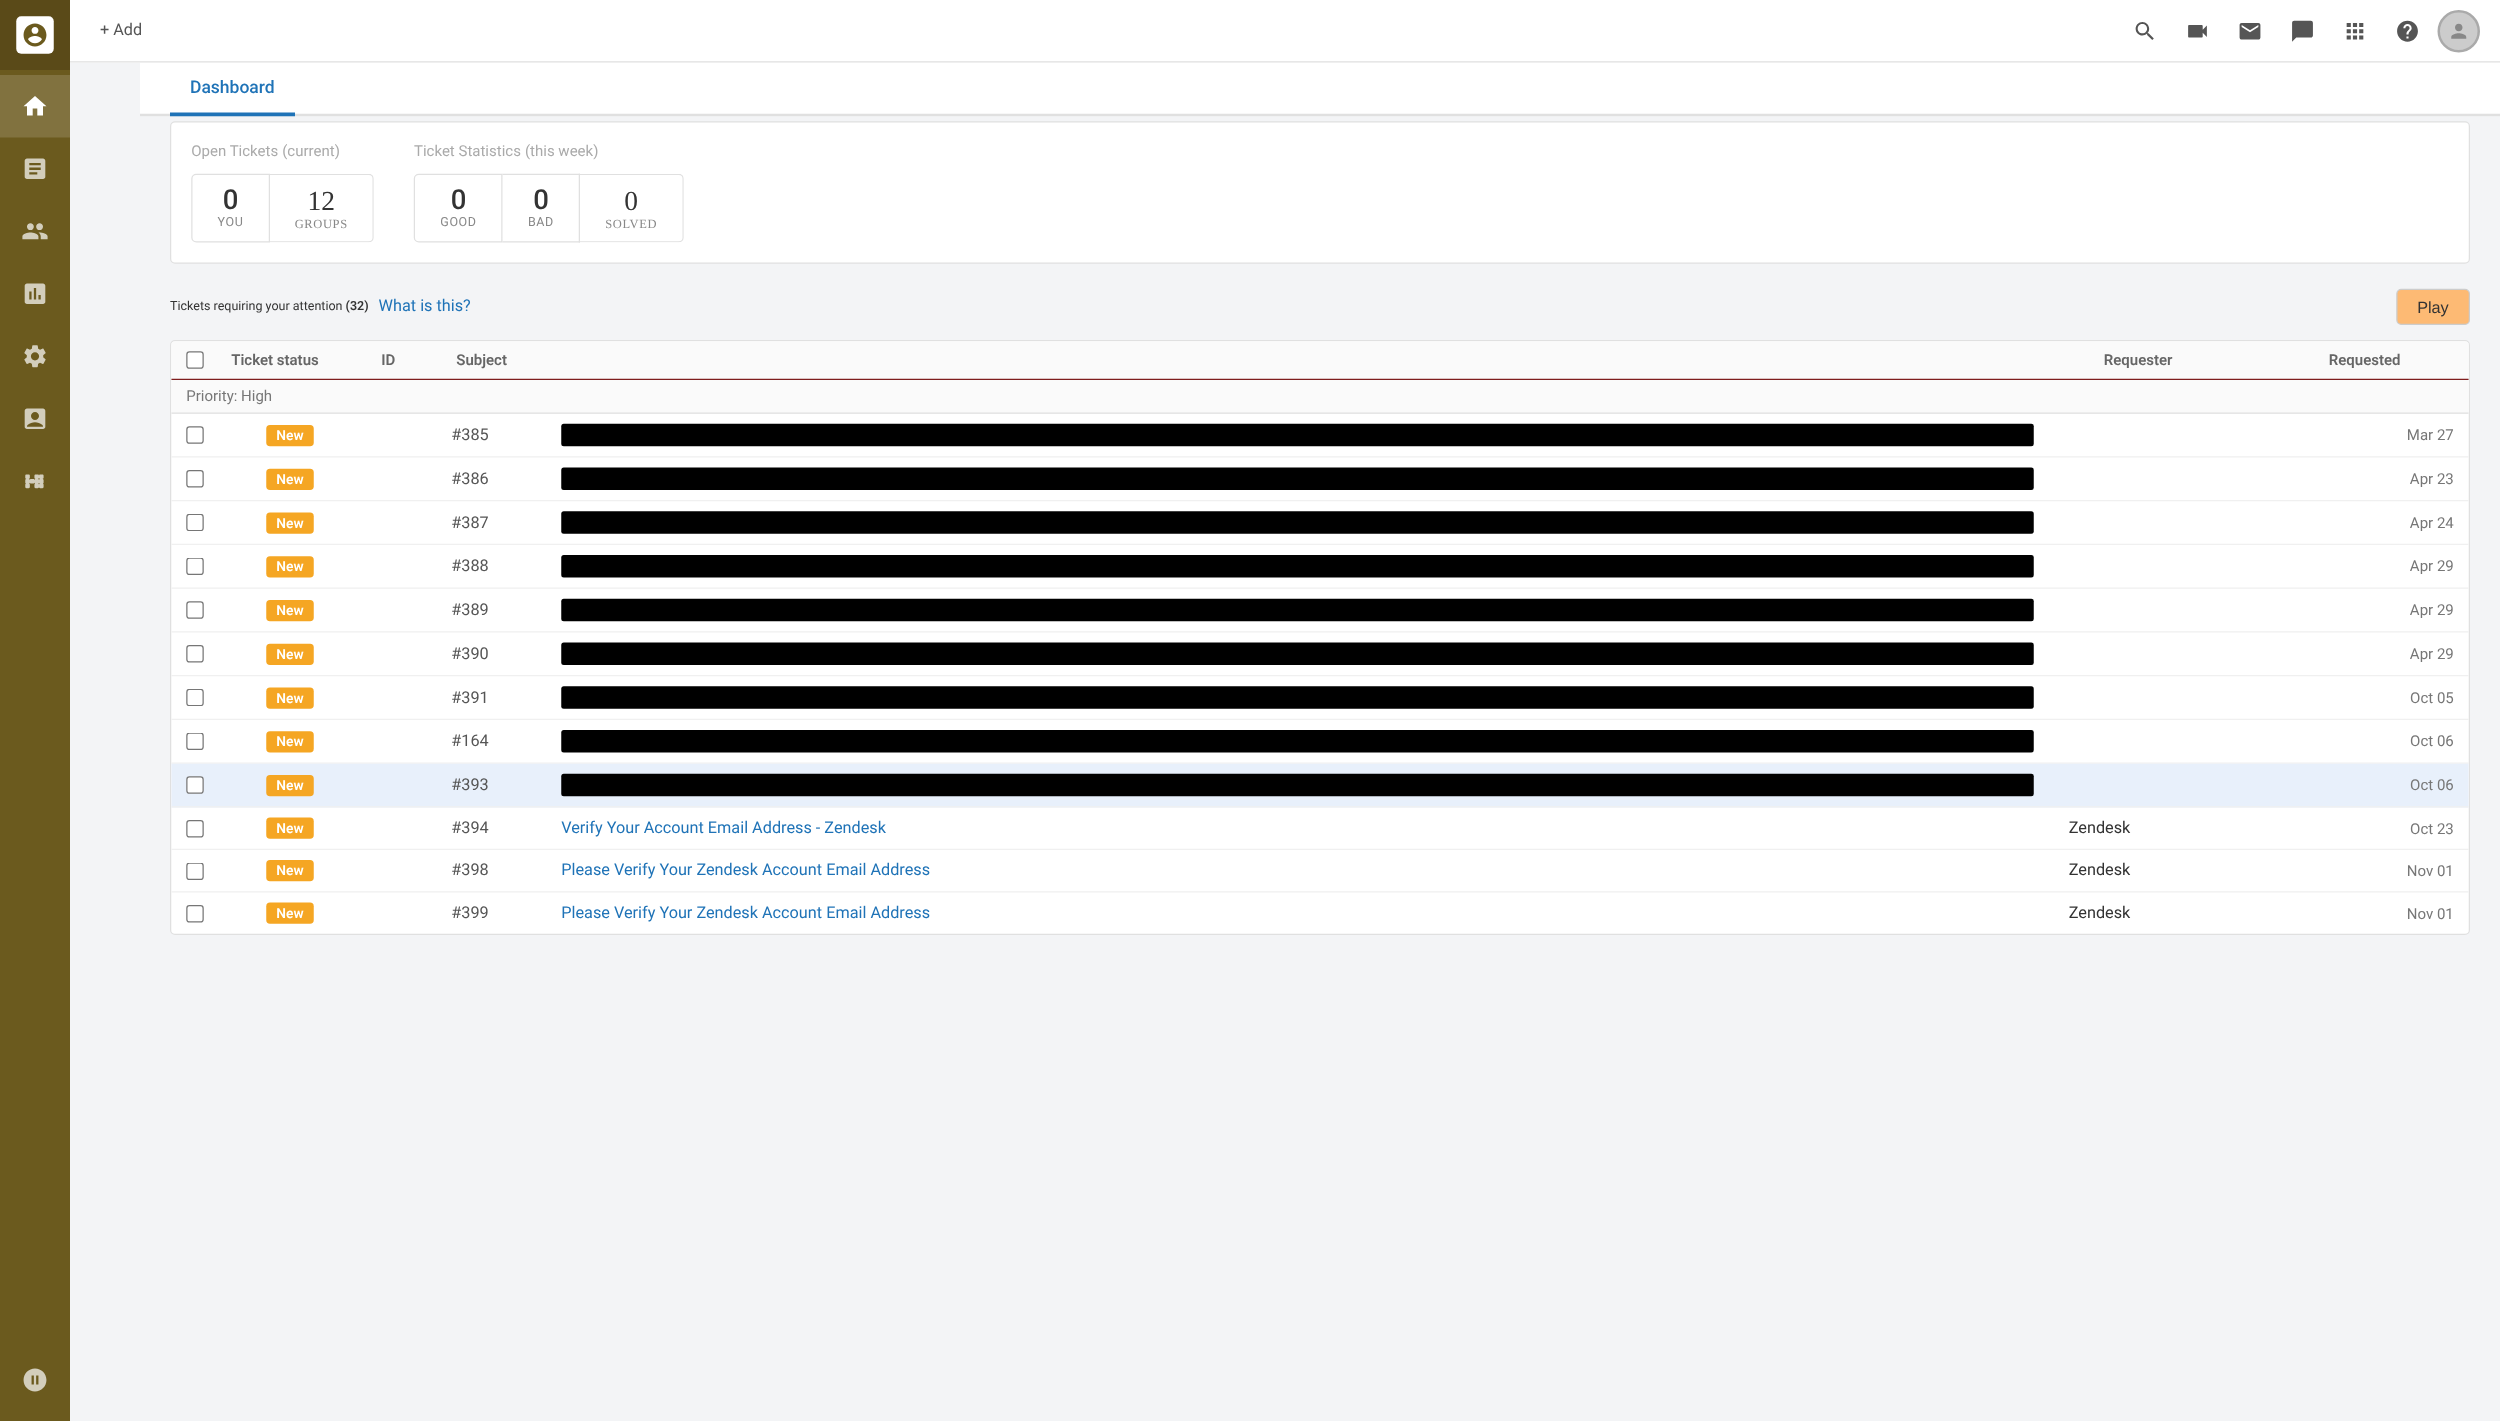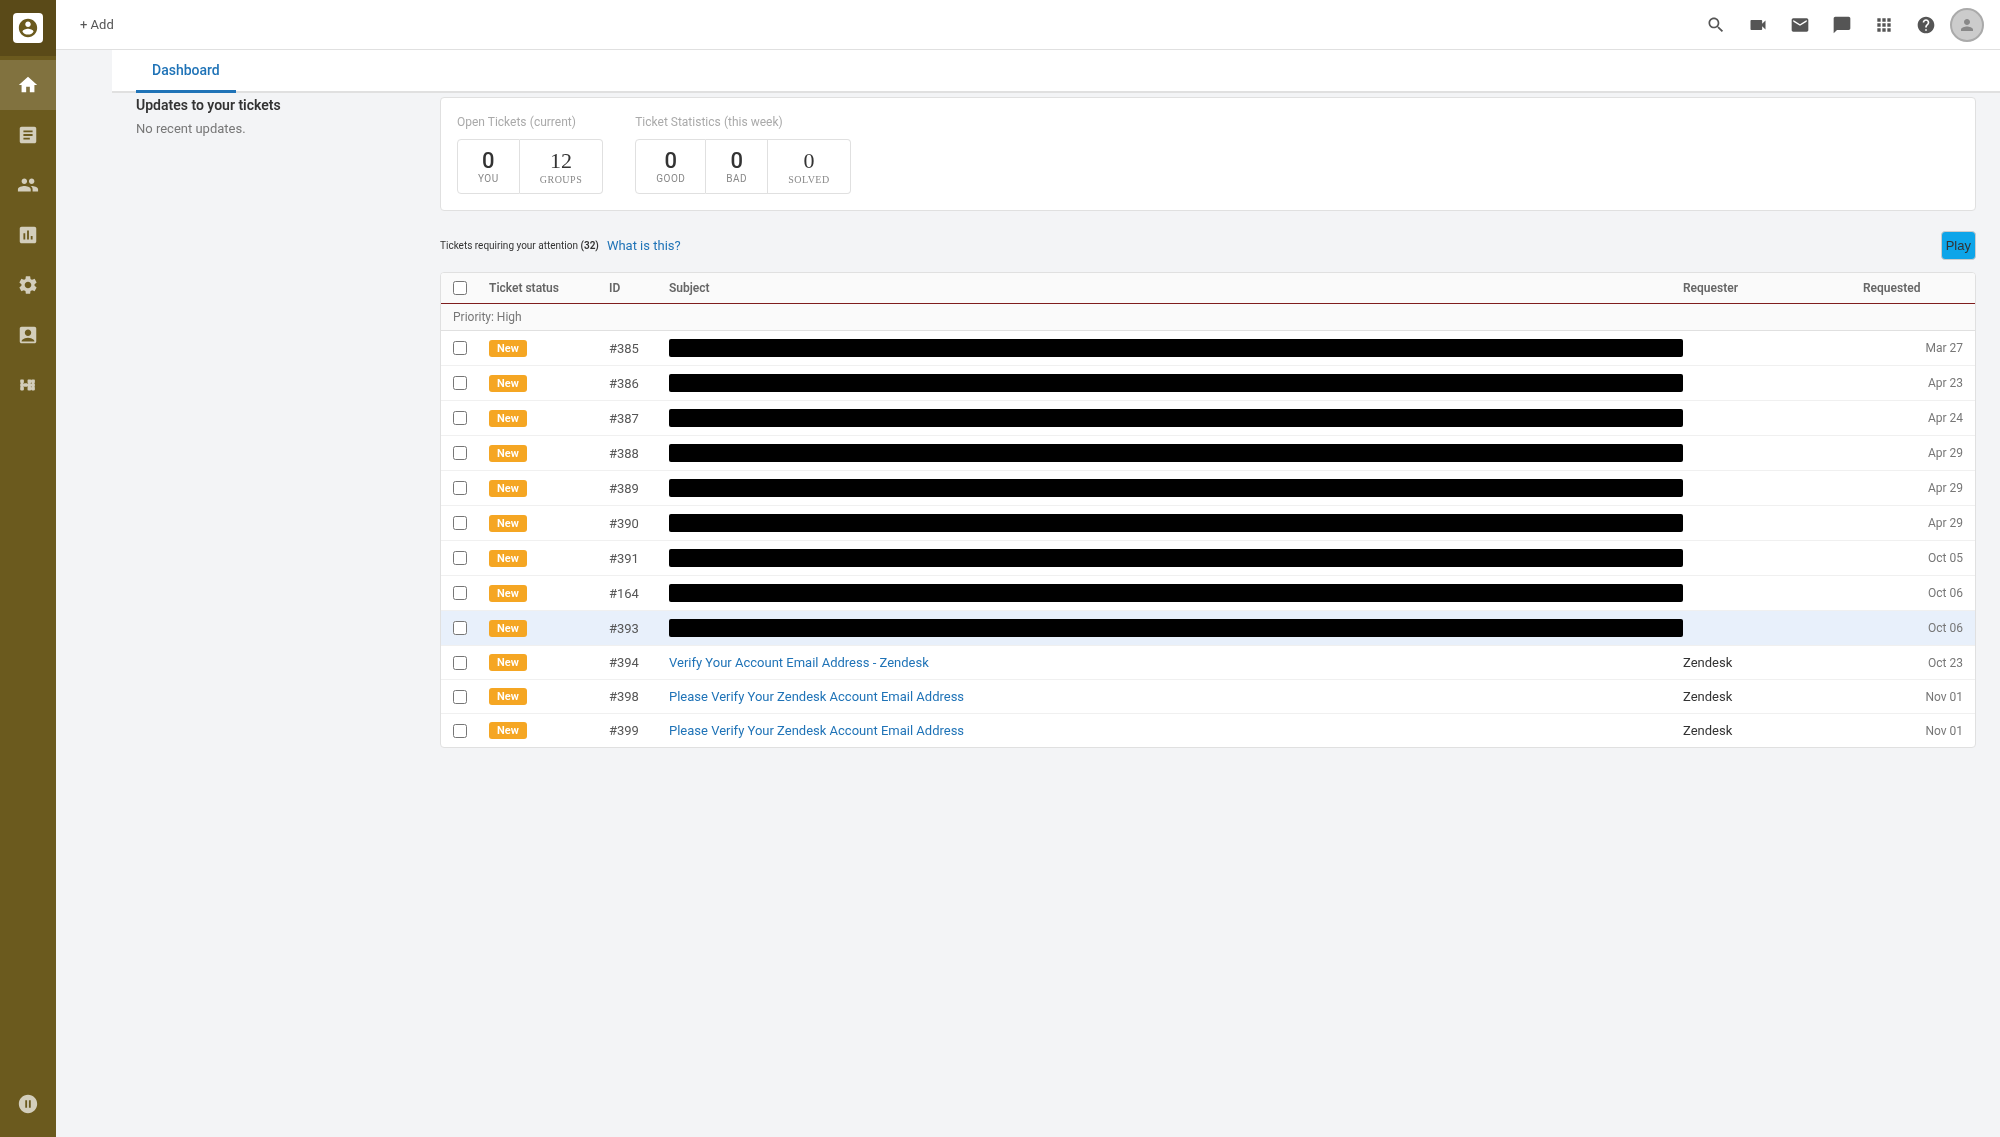--- a/index.html
+++ b/index.html
@@ -216,24 +216,24 @@
     }
     .what-is-this {
       color: #1f73b7;
       font-size: 13px;
       margin-left: 8px;
       cursor: pointer;
       text-decoration: none;
     }
     .play-btn {
       margin-left: auto;
-      padding: 6px 4px;
+      padding: 6px 16px;
       border: 1px solid #ccc;
       border-radius: 4px;
-      background: #0ea5e9;
+      background: #fdba74;
       cursor: pointer;
       font-size: 13px;
       color: #333;
     }
 
     
     .tickets-table {
       background: #fff;
       border: 1px solid #e0e0e0;
       border-radius: 4px;
@@ -259,20 +259,21 @@
       color: #777;
       border-bottom: 1px solid #e0e0e0;
     }
     .ticket-row {
       display: grid;
       grid-template-columns: 36px 120px 60px 1fr 180px 100px;
       padding: 8px 12px;
       border-bottom: 1px solid #f0f0f0;
       align-items: center;
       cursor: pointer;
+      gap: 28px;
     }
     .ticket-row.highlighted { background: #e8f0fb; }
     .ticket-row:last-child { border-bottom: none; }
     .cb-cell { display: flex; align-items: center; }
     input[type="checkbox"] { width: 14px; height: 14px; cursor: pointer; }
     .status-badge {
       display: inline-flex;
       align-items: center;
       justify-content: center;
       background: #f5a623;
@@ -414,24 +415,20 @@
   </div>
 </div>
 
 <div class="main">
   <div class="tab-bar">
     <div class="tab active">Dashboard</div>
   </div>
 
   <div class="dashboard-layout">
 
-    <div class="left-panel">
-      <h3 style="font-size:14px;font-weight:600;color:#333;margin-bottom:8px;">Updates to your tickets</h3>
-      <p class="no-updates">No recent updates.</p>
-    </div>
 
     <div class="right-panel">
 
       <div style="display:flex; gap:32px; margin-bottom:20px; background:#fff; border:1px solid #e0e0e0; border-radius:4px; padding:16px;">
 
         <div>
           <div class="stats-header">
             <span>Open Tickets</span>
             <span>(current)</span>
           </div>

